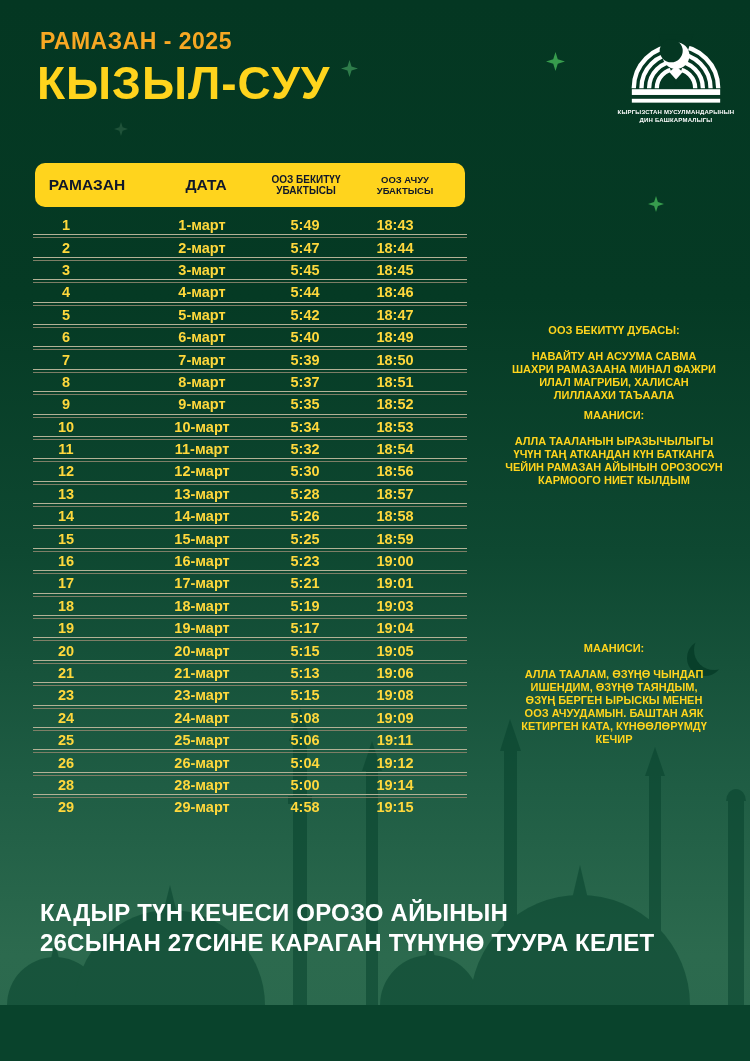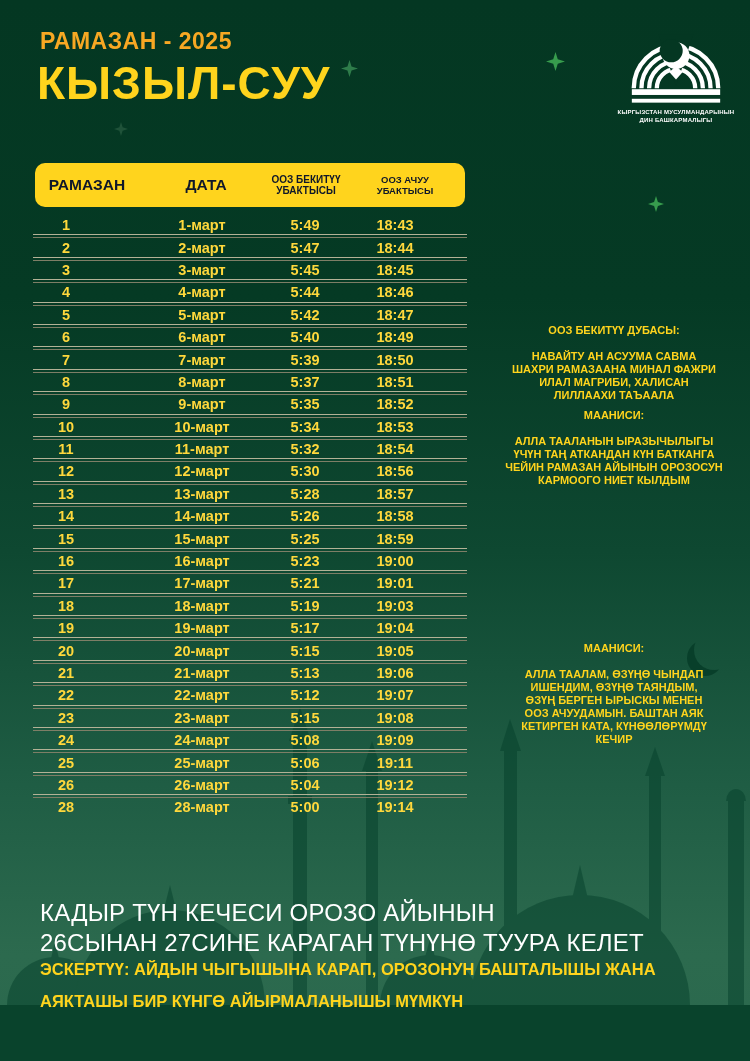--- a/index.html
+++ b/index.html
@@ -38,21 +38,21 @@
   .trow:not(:last-child)::after{content:"";position:absolute;left:-2px;right:-2px;bottom:-2px;height:2px;
     border-top:1px solid #B3B296;border-bottom:1px solid #7E7E66;}
   .cell{position:absolute;top:50%;transform:translate(-50%,-50%);font-weight:bold;font-size:14.5px;
     color:#FFD83C;white-space:nowrap;}
   .c0{left:31px;}.c1{left:167px;}.c2{left:270px;}.c3{left:360px;}
   
   .dua{position:absolute;left:484px;width:260px;text-align:center;color:#FFD41D;font-weight:bold;
     font-size:11px;line-height:13px;white-space:pre-line;}
   .dua1{top:311px;}.meaning1{top:396px;}.dua2{top:522px;}.meaning2{top:629px;}
   
-  .footer-heading{position:absolute;left:40px;top:898px;color:#FFFFFF;font-size:24px;font-weight:400;
+  .footer-heading{position:absolute;left:40px;top:898px;color:#FFFFFF;font-size:24px;font-weight:700;
     line-height:30px;white-space:pre-line;letter-spacing:.2px;}
   .footer-note{position:absolute;left:40px;top:953px;color:#FFD41D;font-size:16.5px;font-weight:800;
     line-height:32px;white-space:pre-line;}
 </style>
 </head>
 <body>
 
 <div class="page">
 
   <svg class="silhouette" viewBox="0 0 750 470" preserveAspectRatio="none">
@@ -239,26 +239,20 @@
         <span class="cell c2">5:15</span>
         <span class="cell c3">19:05</span>
       </div>
       <div class="trow">
         <span class="cell c0">21</span>
         <span class="cell c1">21-март</span>
         <span class="cell c2">5:13</span>
         <span class="cell c3">19:06</span>
       </div>
       <div class="trow">
-        <span class="cell c0">22</span>
-        <span class="cell c1">22-март</span>
-        <span class="cell c2">5:12</span>
-        <span class="cell c3">19:07</span>
-      </div>
-      <div class="trow">
         <span class="cell c0">23</span>
         <span class="cell c1">23-март</span>
         <span class="cell c2">5:15</span>
         <span class="cell c3">19:08</span>
       </div>
       <div class="trow">
         <span class="cell c0">24</span>
         <span class="cell c1">24-март</span>
         <span class="cell c2">5:08</span>
         <span class="cell c3">19:09</span>
@@ -273,20 +267,26 @@
         <span class="cell c0">26</span>
         <span class="cell c1">26-март</span>
         <span class="cell c2">5:04</span>
         <span class="cell c3">19:12</span>
       </div>
       <div class="trow">
         <span class="cell c0">28</span>
         <span class="cell c1">28-март</span>
         <span class="cell c2">5:00</span>
         <span class="cell c3">19:14</span>
+      </div>
+      <div class="trow">
+        <span class="cell c0">29</span>
+        <span class="cell c1">29-март</span>
+        <span class="cell c2">4:58</span>
+        <span class="cell c3">19:15</span>
       </div>
     </div>
 
   <div class="dua dua1">
     <div>ООЗ БЕКИТҮҮ ДУБАСЫ:</div>
     <div>НАВАЙТУ АН АСУУМА САВМА
 ШАХРИ РАМАЗААНА МИНАЛ ФАЖРИ
 ИЛАЛ МАГРИБИ, ХАЛИСАН
 ЛИЛЛААХИ ТАЪААЛА</div>
   </div>
@@ -302,16 +302,14 @@
     <div>АЛЛА ТААЛАМ, ӨЗҮҢӨ ЧЫНДАП
 ИШЕНДИМ, ӨЗҮҢӨ ТАЯНДЫМ,
 ӨЗҮҢ БЕРГЕН ЫРЫСКЫ МЕНЕН
 ООЗ АЧУУДАМЫН. БАШТАН АЯК
 КЕТИРГЕН КАТА, КҮНӨӨЛӨРҮМДҮ
 КЕЧИР</div>
   </div>
 
   <div class="footer-heading">КАДЫР ТҮН КЕЧЕСИ ОРОЗО АЙЫНЫН
 26СЫНАН 27СИНЕ КАРАГАН ТҮНҮНӨ ТУУРА КЕЛЕТ</div>
-  <div class="footer-note">ЭСКЕРТҮҮ: АЙДЫН ЧЫГЫШЫНА КАРАП, ОРОЗОНУН БАШТАЛЫШЫ ЖАНА
-АЯКТАШЫ БИР КҮНГӨ АЙЫРМАЛАНЫШЫ МҮМКҮН</div>
 
 </div>
 
 </body></html>

